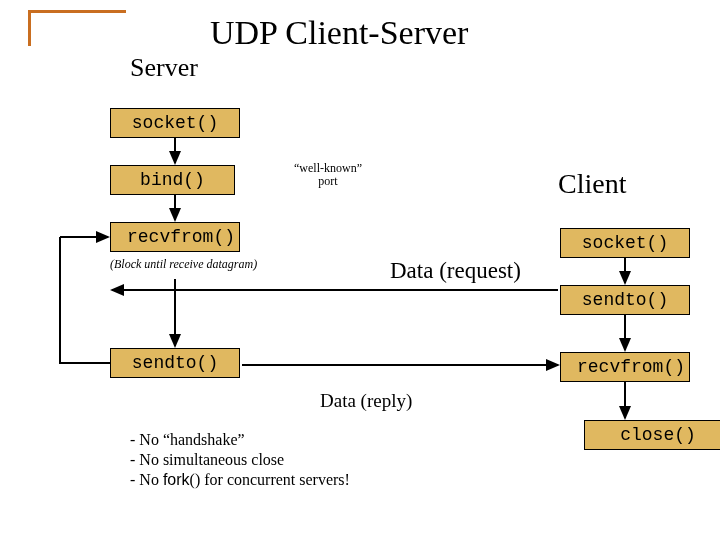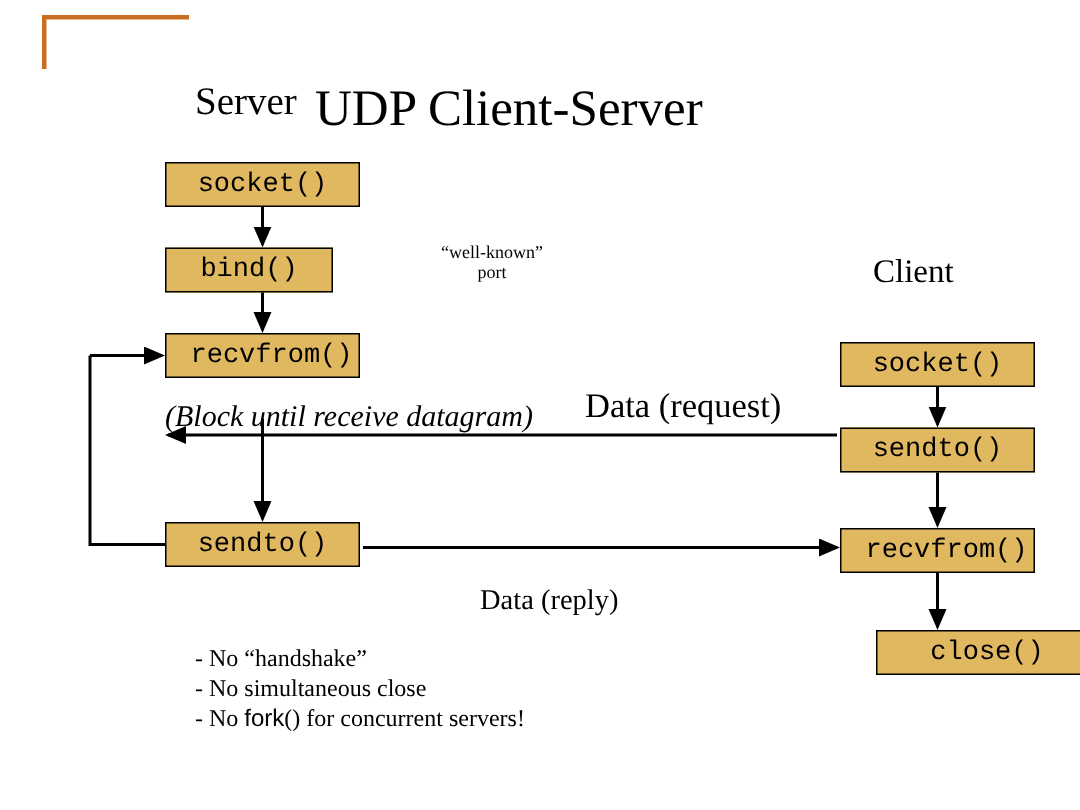--- a/index.html
+++ b/index.html
@@ -26,47 +26,46 @@
     left: 28px;
     width: 3px;
     height: 36px;
     background: #c96e20;
   }
   .title {
     position: absolute;
     top: 14px;
     left: 210px;
     font-size: 34px;
-    margin-top: 40px;
   }
   .server-label {
     position: absolute;
     top: 53px;
     left: 130px;
     font-size: 26px;
   }
   .client-label {
     position: absolute;
     top: 168px;
-    left: 582px;
-    font-size: 22px;
+    left: 558px;
+    font-size: 28px;
   }
   .box {
     position: absolute;
     background: #e0b860;
     border: 1.5px solid #000;
     font-family: "Courier New", monospace;
     font-size: 18px;
     text-align: center;
     padding: 4px 16px;
     box-sizing: border-box;
   }
   
   .s-socket   { top: 108px; left: 110px; width: 130px; }
-  .s-bind     { top: 165px; left: 110px; width: 112px; }
+  .s-bind     { top: 165px; left: 110px; width: 125px; }
   .s-recvfrom { top: 222px; left: 110px; width: 130px; }
   .s-sendto   { top: 348px; left: 110px; width: 130px; }
   
   .c-socket   { top: 228px; left: 560px; width: 130px; }
   .c-sendto   { top: 285px; left: 560px; width: 130px; }
   .c-recvfrom { top: 352px; left: 560px; width: 130px; }
   .c-close    { top: 420px; left: 584px; width: 148px; }
   .wellknown {
     position: absolute;
     top: 162px;
@@ -74,22 +73,21 @@
     font-size: 12px;
     text-align: center;
     line-height: 1.1;
     width: 120px;
   }
   .blockuntil {
     position: absolute;
     top: 257px;
     left: 110px;
     font-style: italic;
-    font-size: 20px;
-    margin-top: 10px;
+    font-size: 12px;
   }
   .data-req {
     position: absolute;
     top: 258px;
     left: 390px;
     font-size: 23px;
   }
   .data-reply {
     position: absolute;
     top: 390px;

